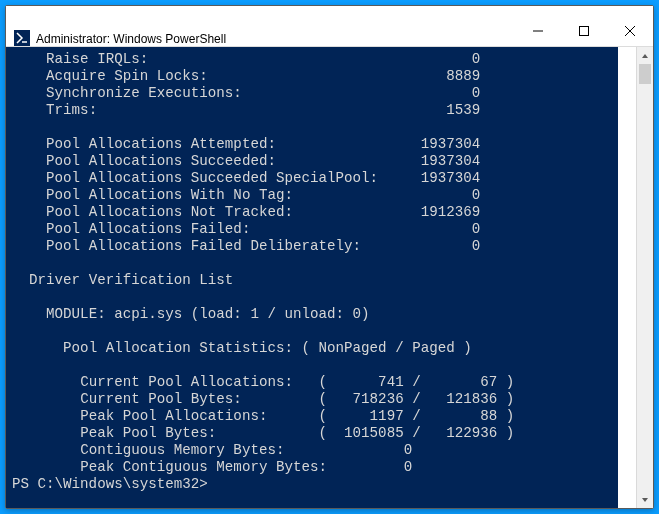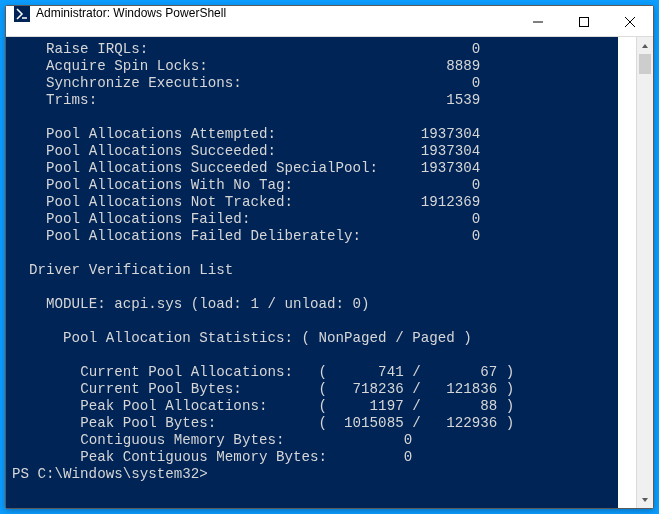--- a/index.html
+++ b/index.html
@@ -1,20 +1,20 @@
 <!DOCTYPE html>
 <html><head>
 <meta charset="utf-8">
 <style>
   * { box-sizing: border-box; margin: 0; padding: 0; }
   html, body { width: 659px; height: 514px; overflow: hidden; }
   body { background: #0b9dff; font-family: "Segoe UI", Tahoma, sans-serif; }
   .desktop { width: 659px; height: 514px; padding: 5px; }
   .window { width: 649px; height: 504px; background: #fff; border: 1px solid #5a5a5a; border-radius: 2px; display: flex; flex-direction: column; box-shadow: 0 2px 6px rgba(0,0,0,0.25); }
-  .titlebar { height: 31px; background: #ffffff; display: flex; align-items: flex-start; border-bottom: 1px solid #dcdcdc; }
+  .titlebar { height: 41px; background: #ffffff; display: flex; align-items: flex-end; border-bottom: 1px solid #dcdcdc; }
   .titlebar-icon { width: 16px; height: 16px; margin: 0 6px 0 8px; display: inline-flex; }
   .titlebar-icon svg { width: 16px; height: 16px; }
   .titlebar-text { flex: 1; font-size: 12px; color: #000; }
   .winbtn { width: 46px; height: 31px; display: flex; align-items: center; justify-content: center; color: #000; }
   .winbtn svg { width: 10px; height: 10px; }
   .client { flex: 1; display: flex; min-height: 0; gap: 18px; }
   .console { flex: 1; background: #012456; color: #d6d6d6; font-family: "Consolas", "Courier New", monospace; font-size: 14.2px; line-height: 17px; padding: 4px 0 4px 6px; white-space: pre; overflow: hidden; }
   .scrollbar { width: 17px; background: #f0f0f0; display: flex; flex-direction: column; border-left: 1px solid #dadada; }
   .sb-btn { height: 17px; display: flex; align-items: center; justify-content: center; background: #f0f0f0; }
   .sb-btn svg { width: 8px; height: 8px; fill: #5a5a5a; }

